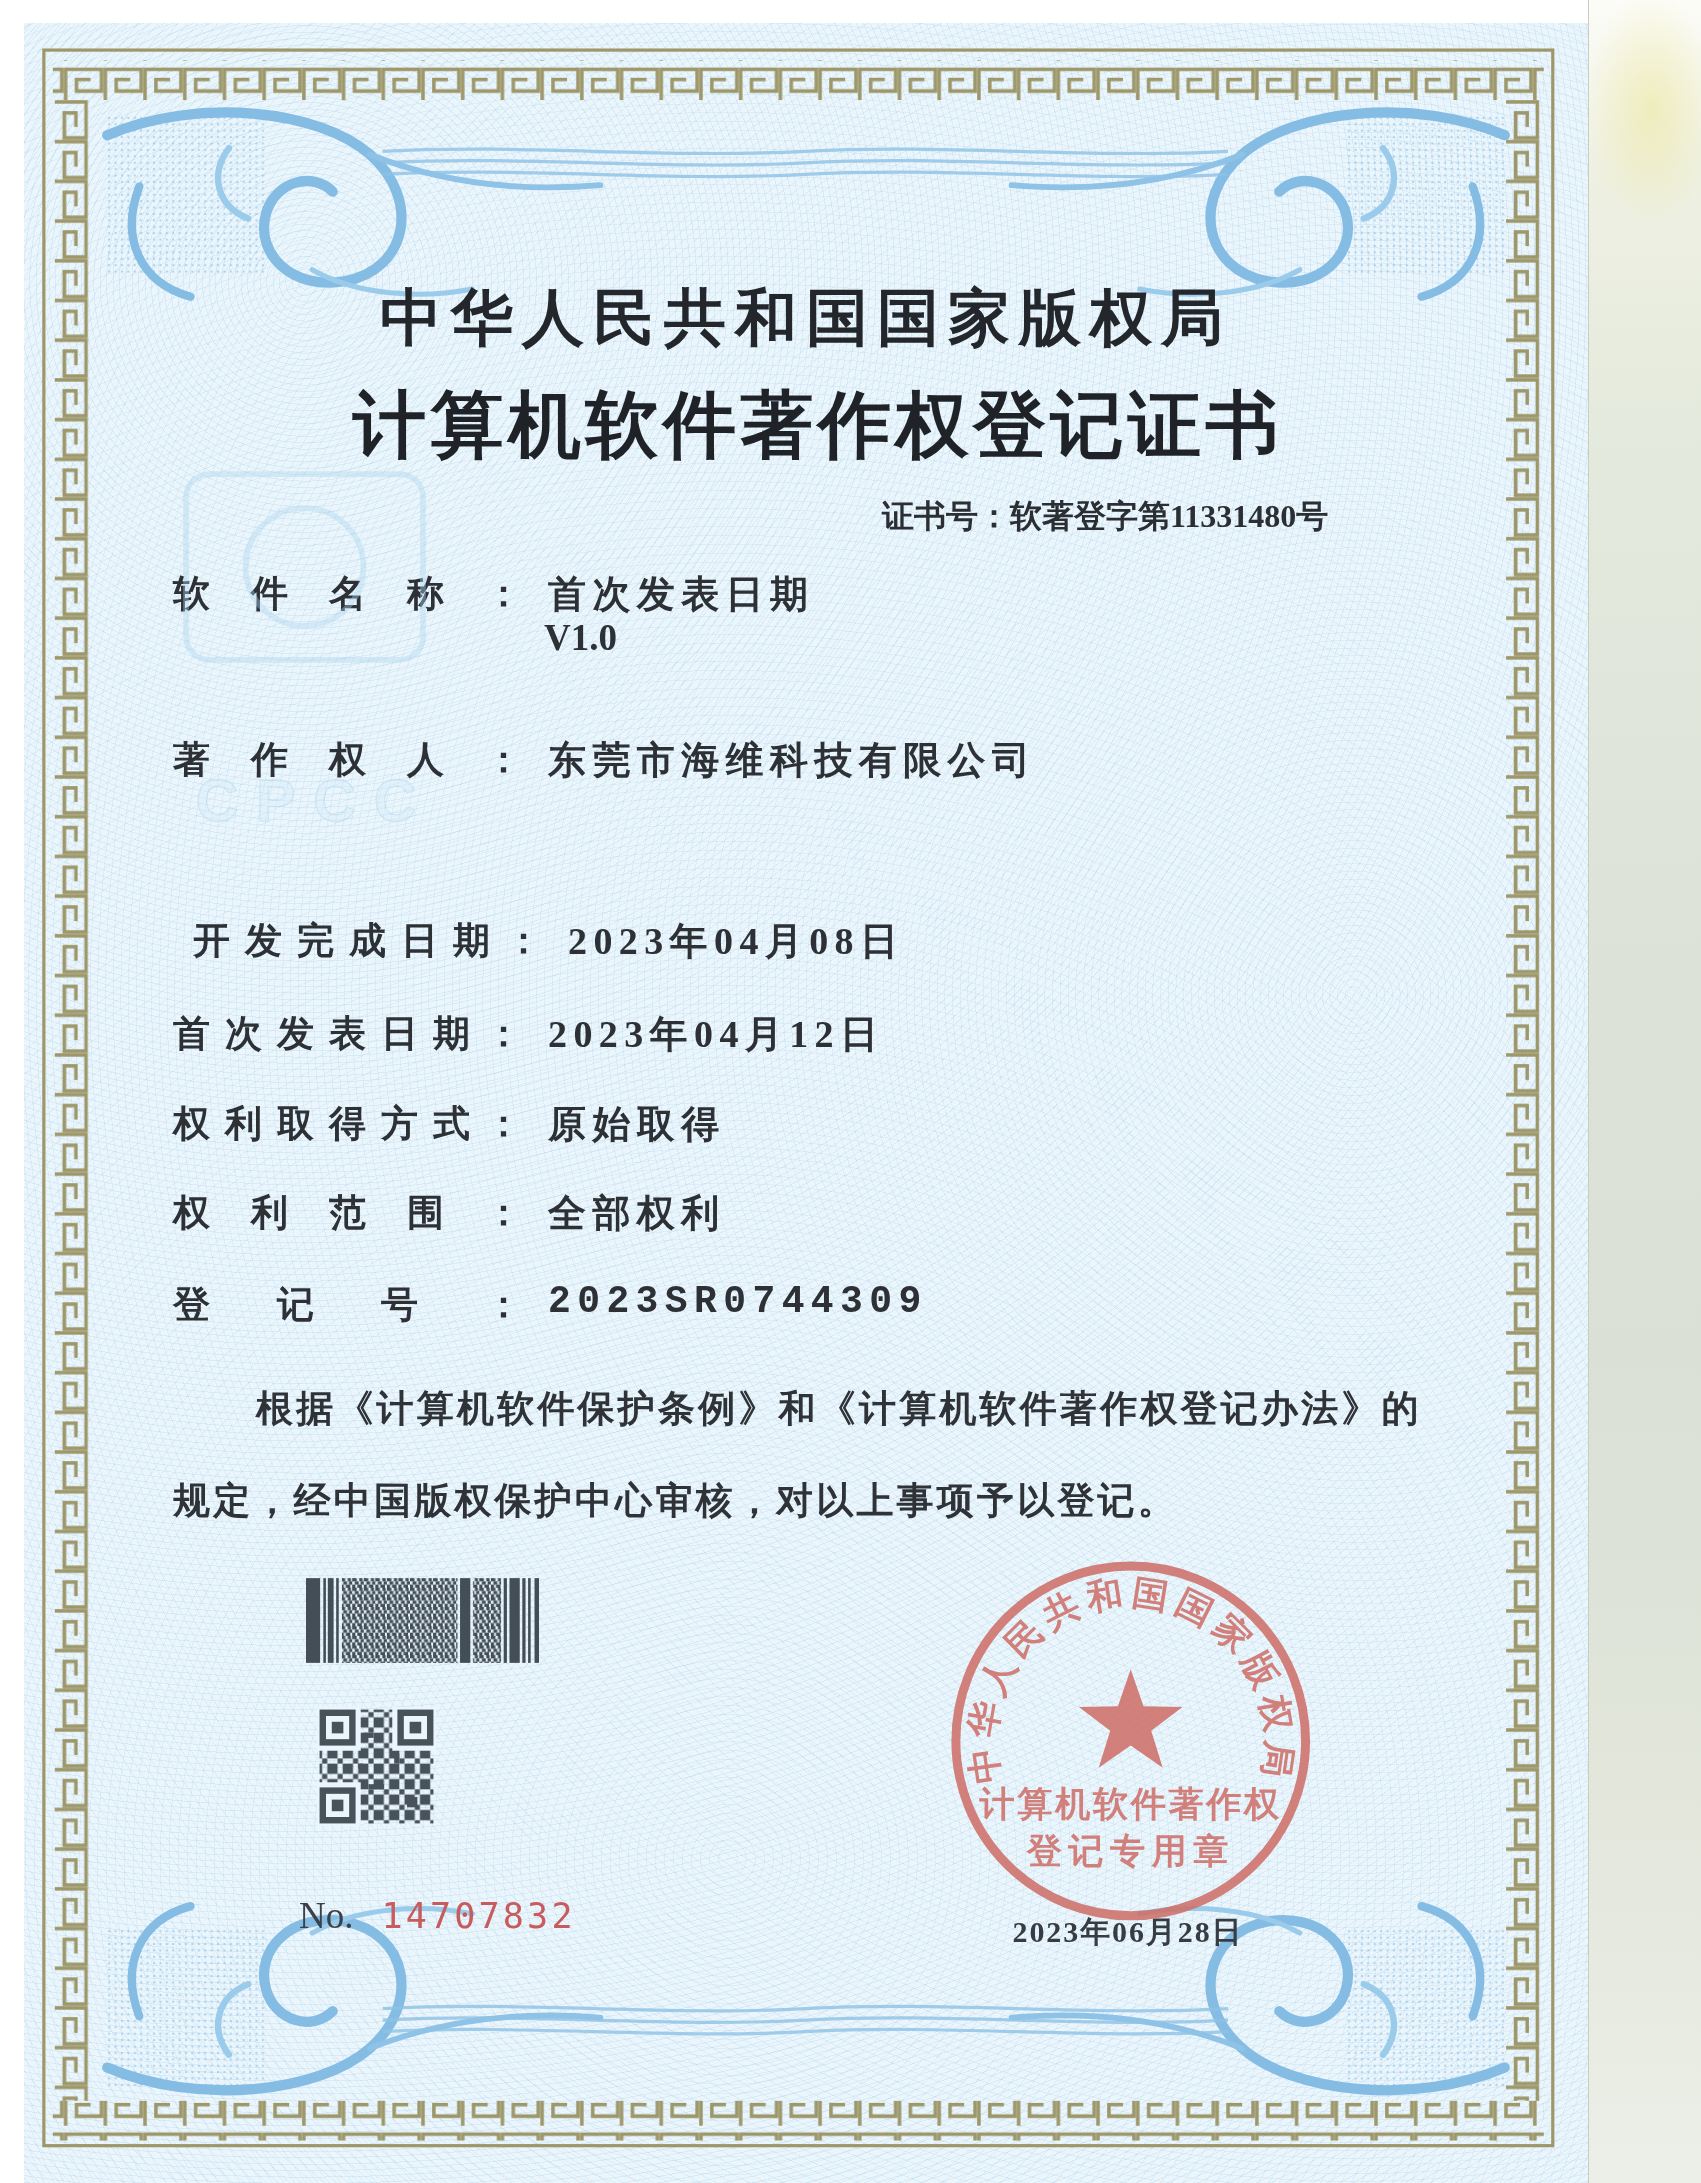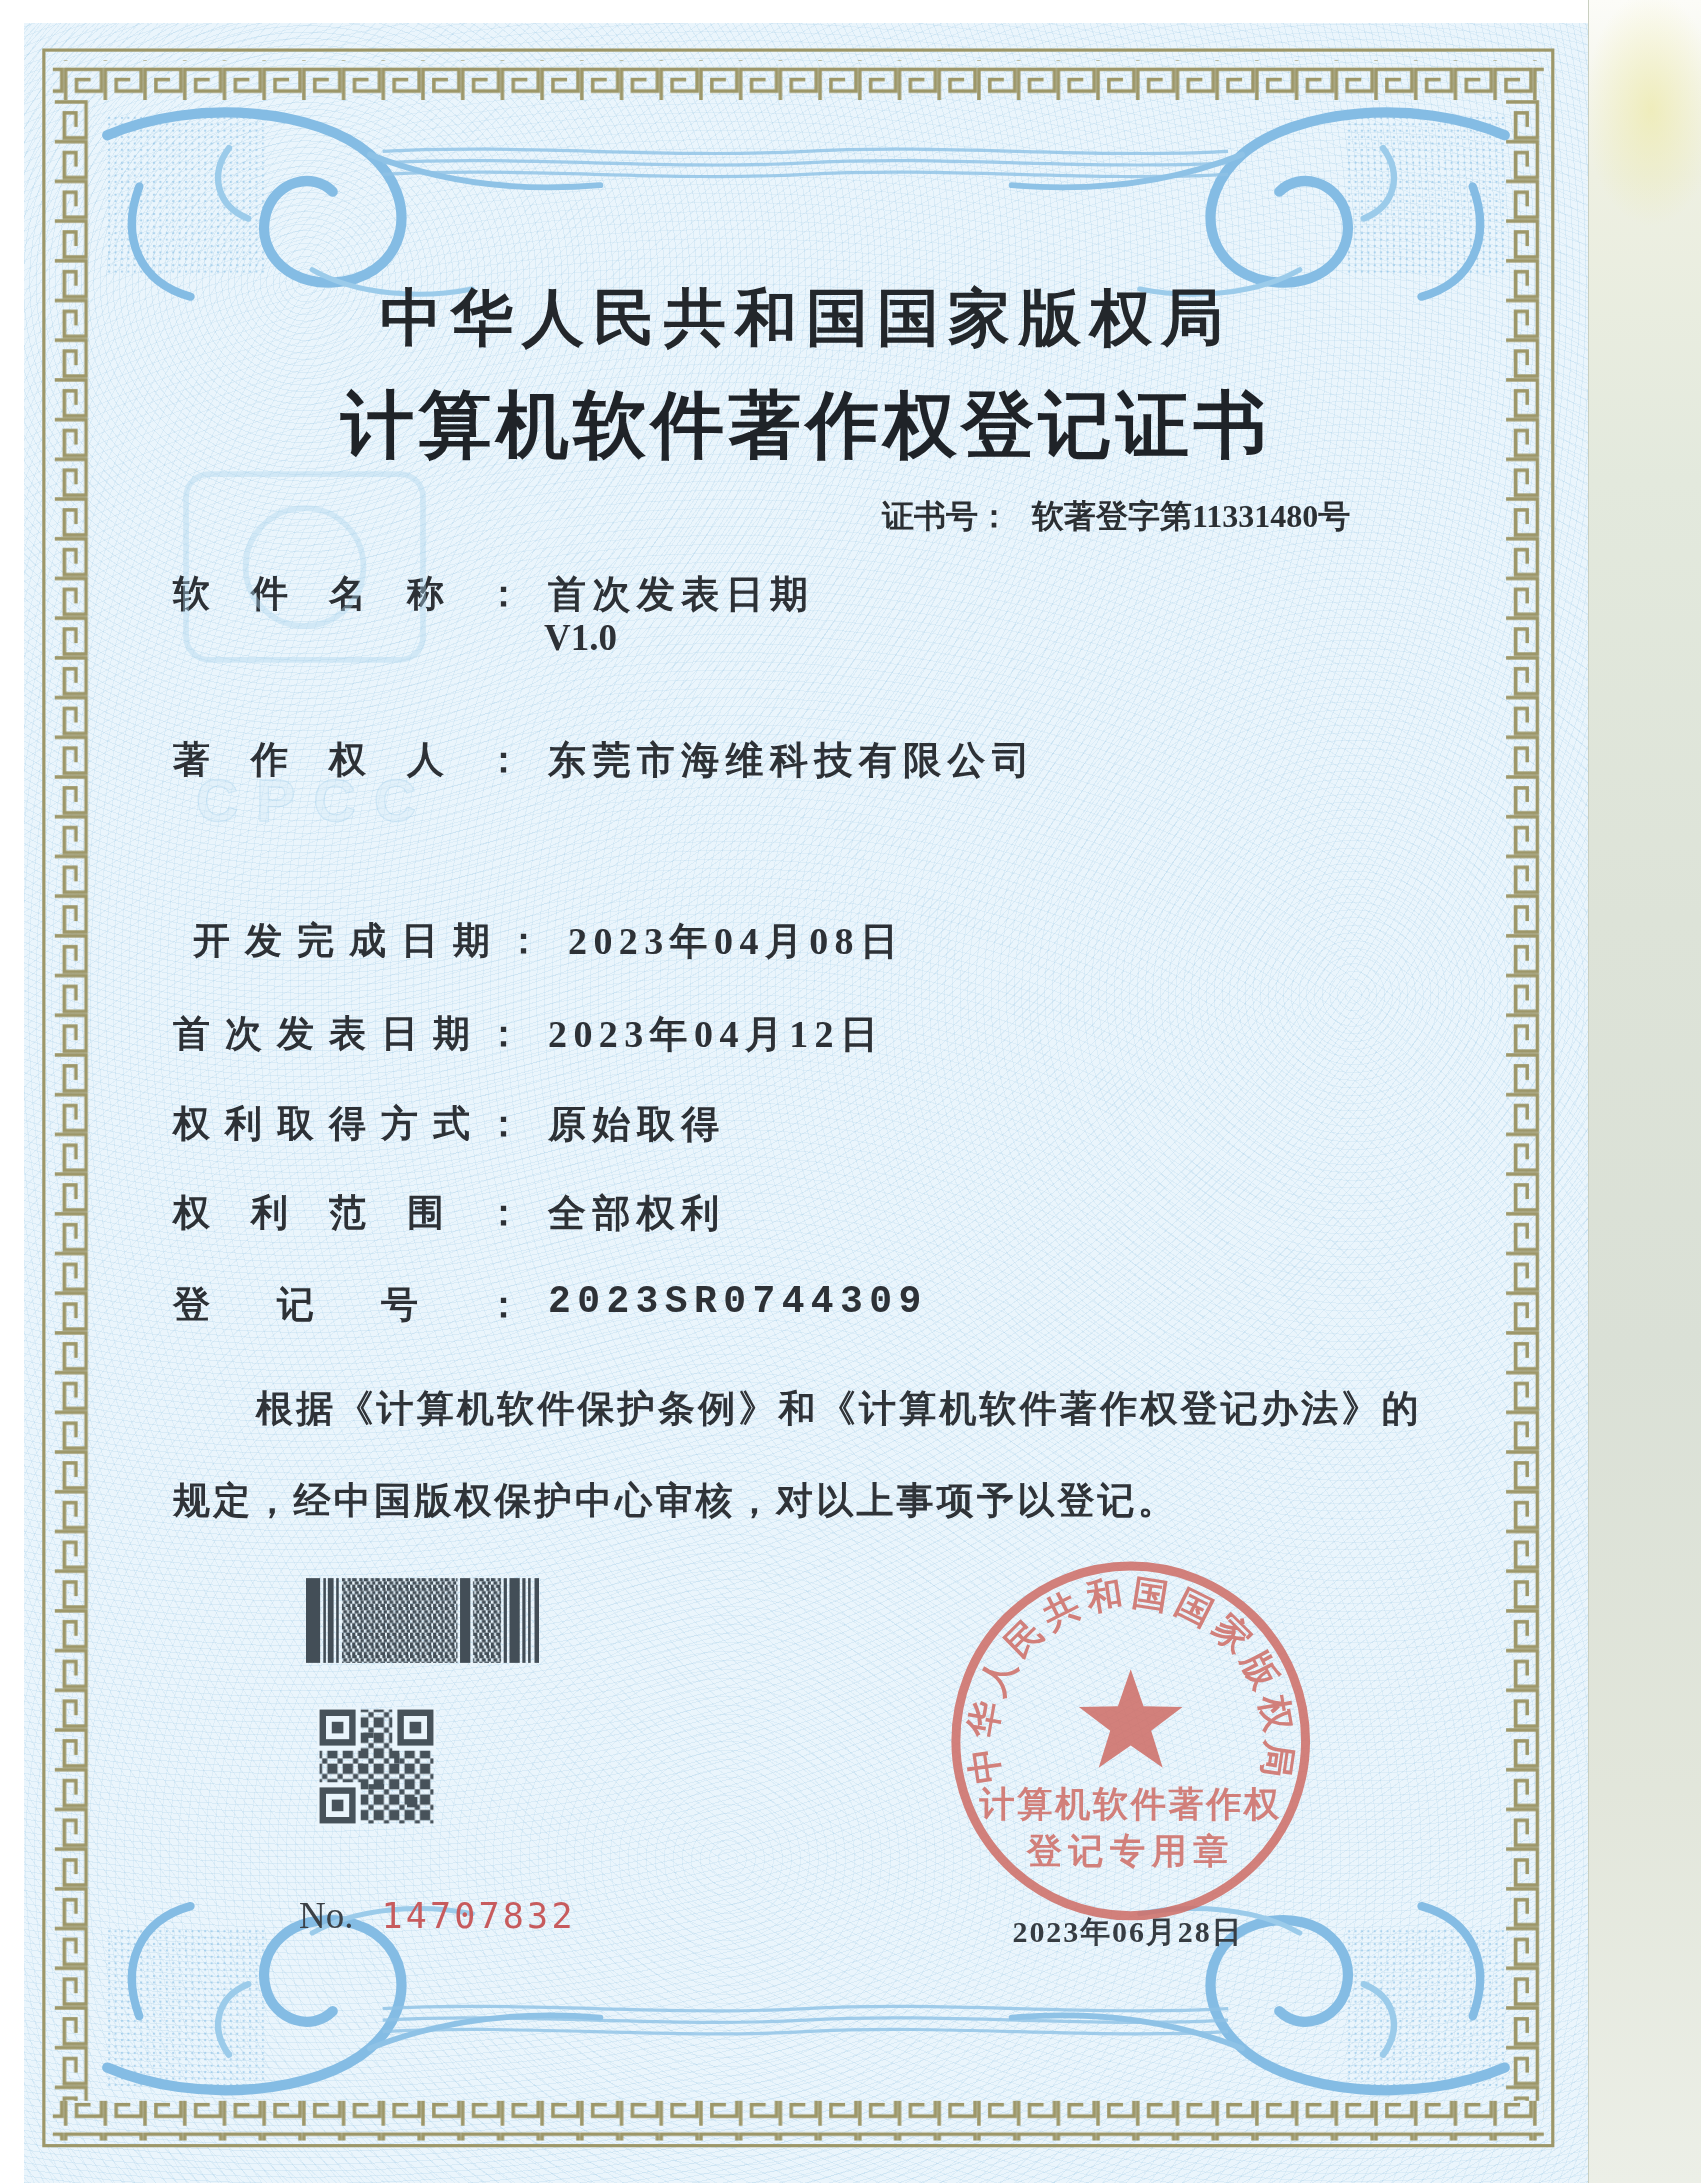--- a/index.html
+++ b/index.html
@@ -25,24 +25,24 @@
     border-left:0.6px solid #c9cfc0;
   }
   .deco-svg{position:absolute;left:0;top:0;z-index:1;}
   .txt{position:absolute;z-index:3;color:#2b2f33;}
   .authority-title{
     left:0;top:253px;width:1564px;text-align:center;
     font-size:62px;font-weight:700;letter-spacing:9px;color:#23272b;
   }
   .certificate-title{
     left:0;top:354px;width:1564px;text-align:center;
-    font-size:73px;font-weight:700;letter-spacing:4.5px;color:#1f2328;
+    font-size:73px;font-weight:700;letter-spacing:4.5px;color:#1f2328;padding-left:12px;
   }
   .certno-row{
-    left:858px;top:472px;display:flex;gap:22px;
+    left:858px;top:472px;display:flex;
     font-size:32px;font-weight:700;color:#2b2f33;
   }
   .field-row{position:absolute;left:149px;display:flex;}
   .field-label{
     width:349px;font-size:37px;font-weight:700;color:#2d3136;
     text-align:justify;text-align-last:justify;
   }
   .field-value{
     position:absolute;left:375px;width:961px;
     font-size:38px;font-weight:700;color:#2d3136;letter-spacing:6.4px;white-space:nowrap;

